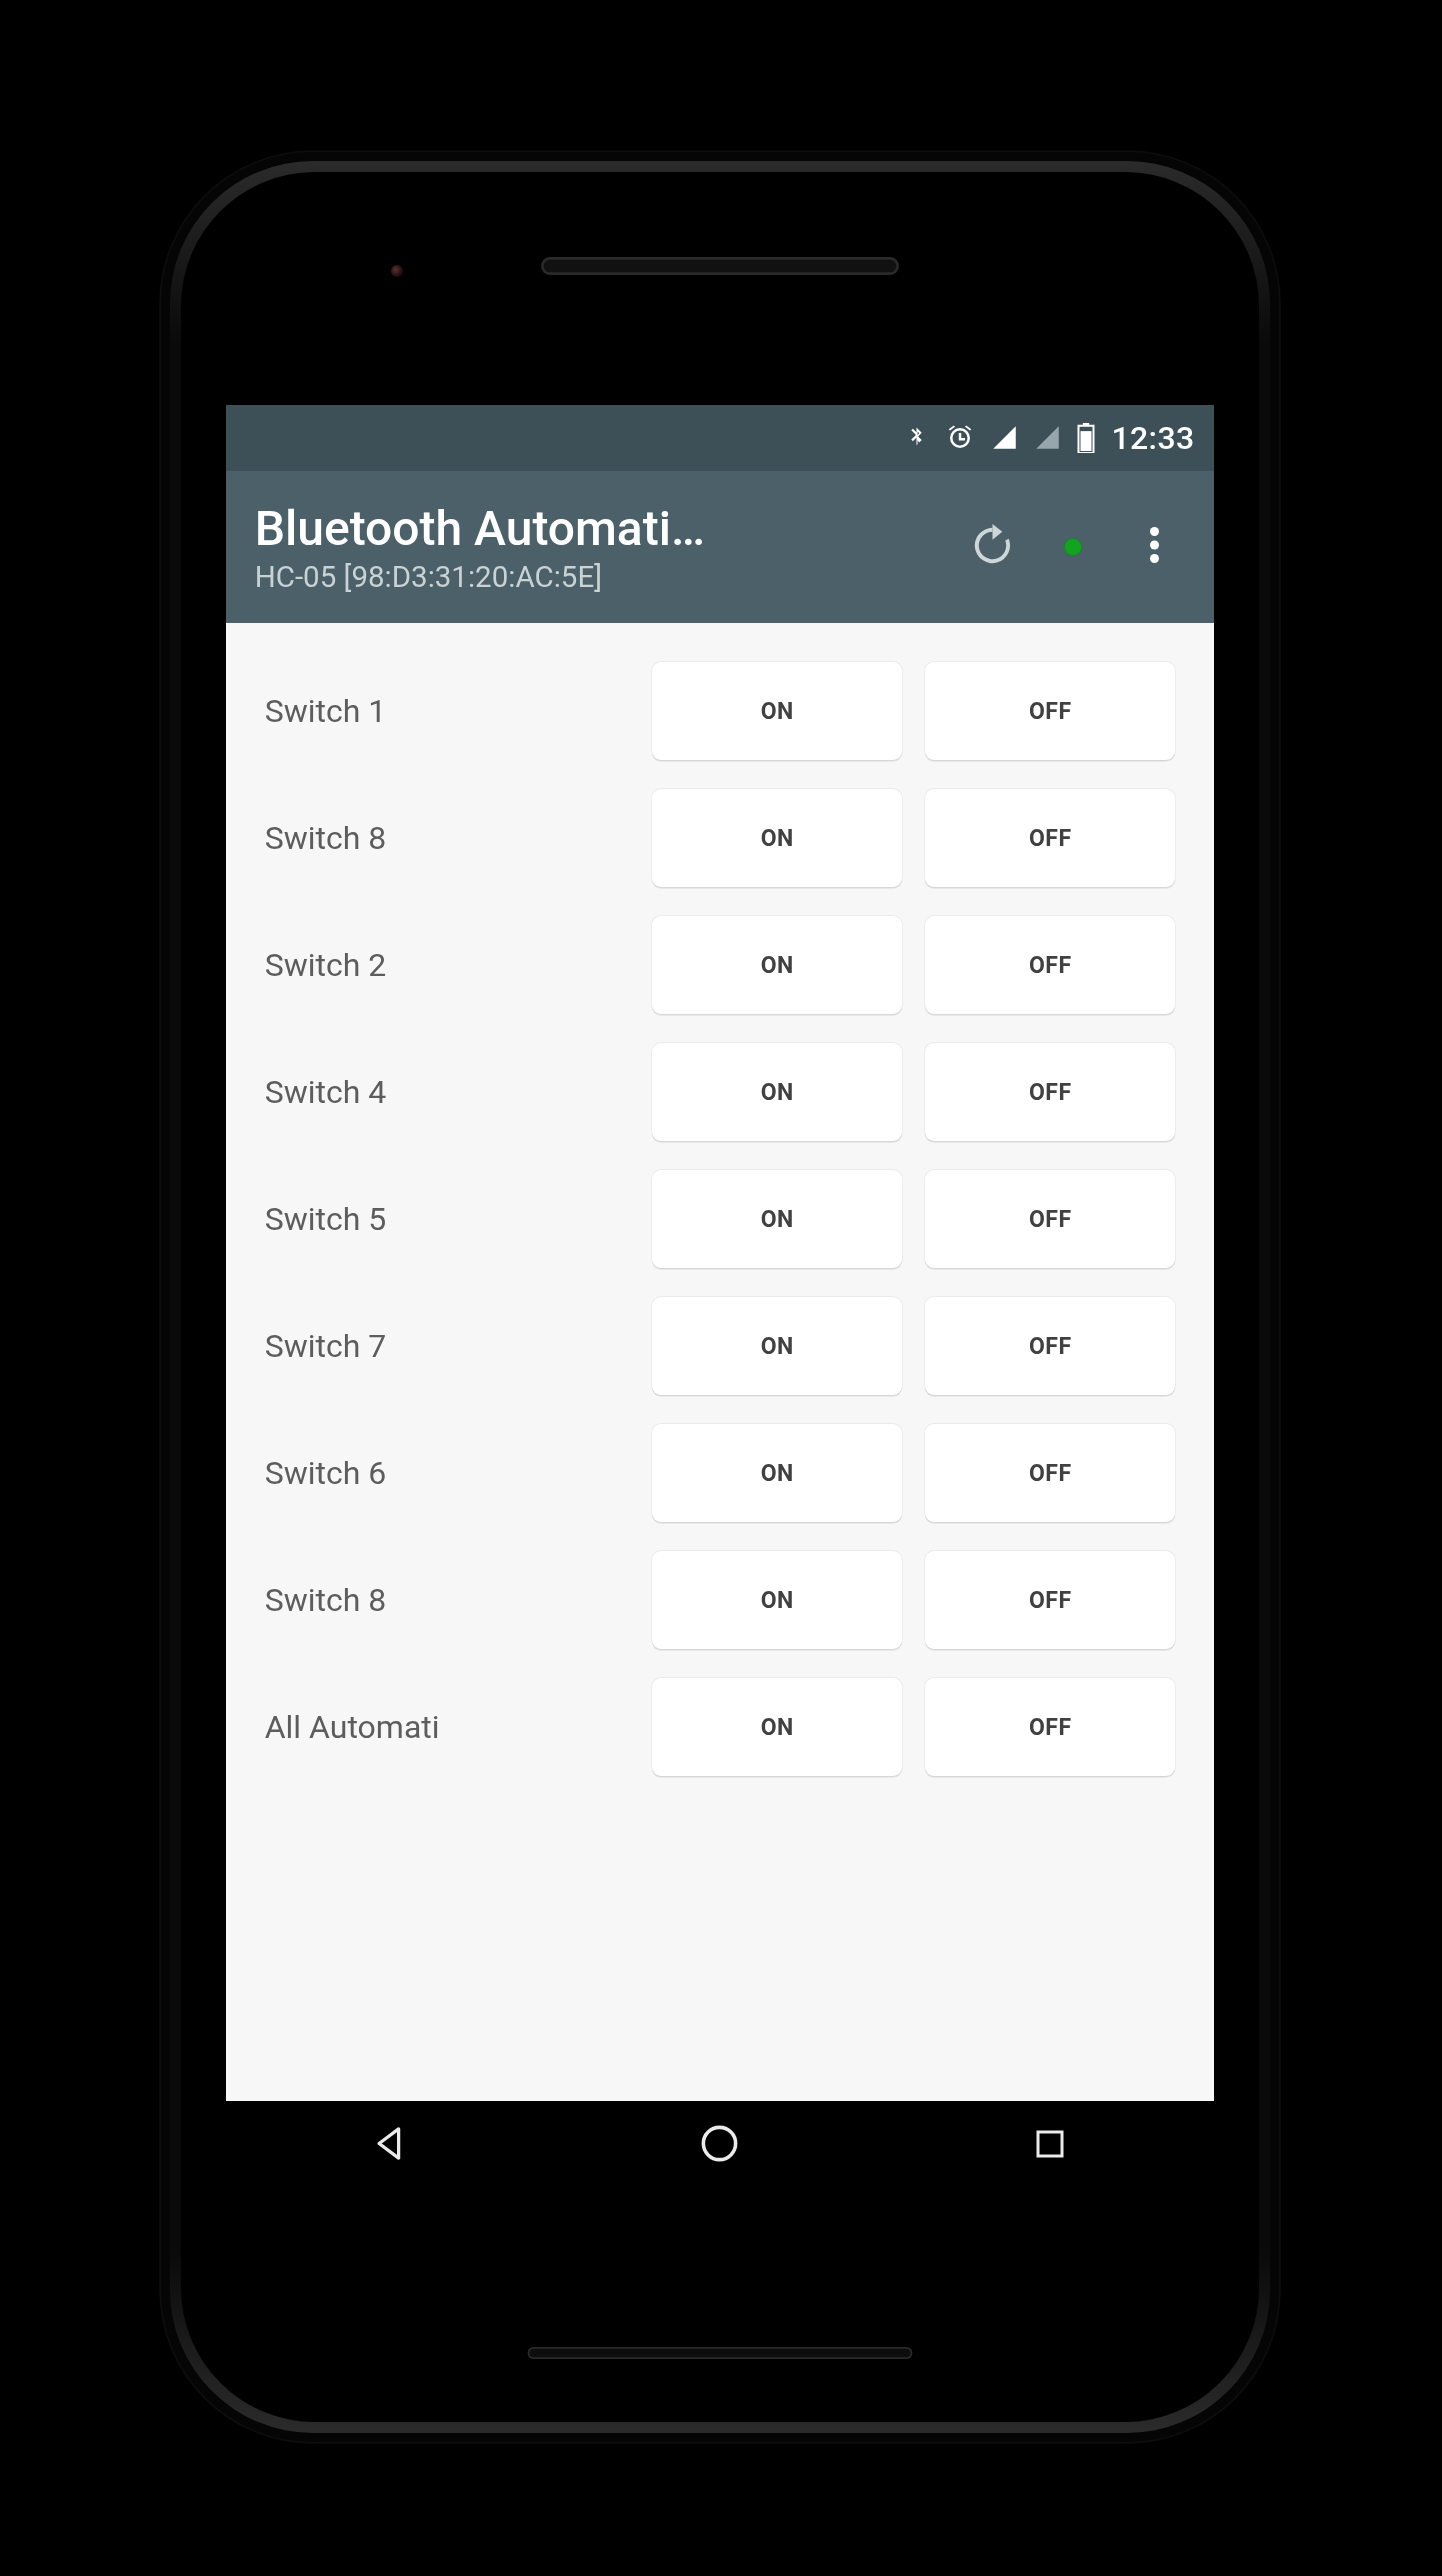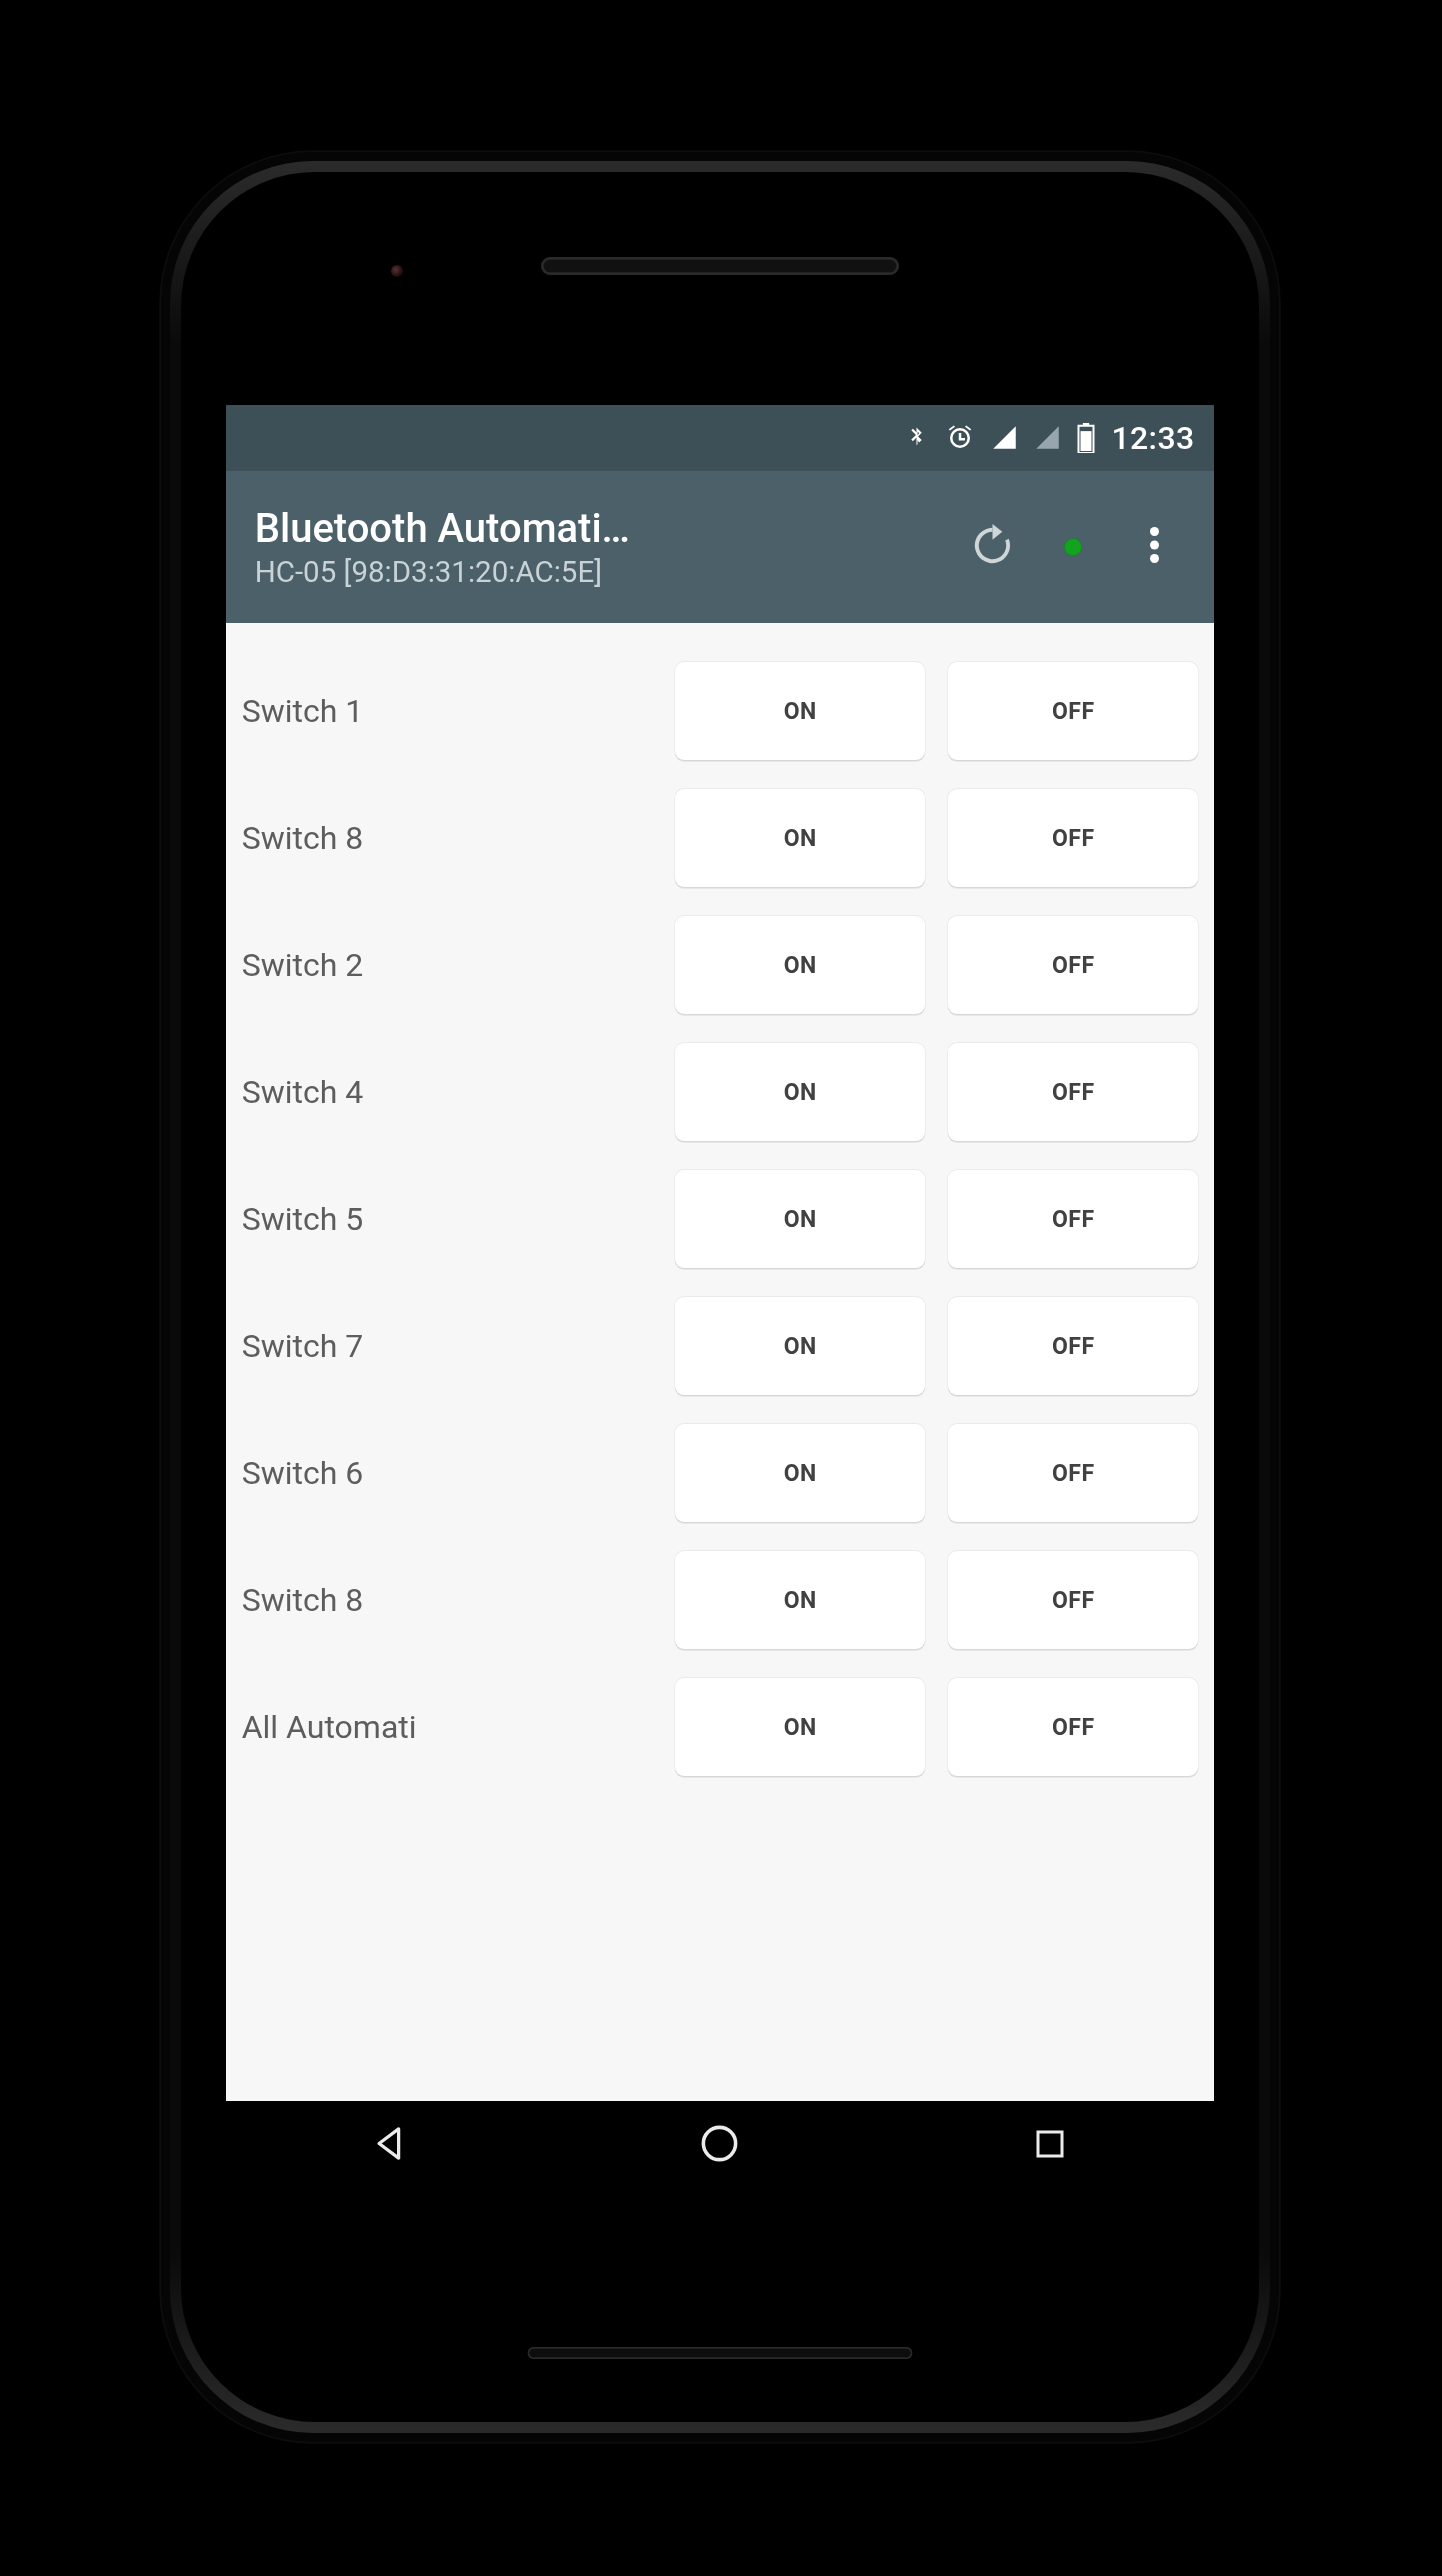--- a/index.html
+++ b/index.html
@@ -72,30 +72,30 @@
   .status-bar .clock { font-weight: 500; letter-spacing: 0.4px; }
   .status-icon { display: inline-flex; align-items: center; justify-content: center; }
   .sig-dim svg path { fill: #97a6ad; }
 
   
   .app-bar {
     height: 152px; background: #4b6069; color: #fff;
     display: flex; align-items: center; padding: 0 19.7px 0 29px;
   }
   .app-titles { flex: 1; min-width: 0; padding-right: 9px; }
-  .app-title { font-size: 40px; font-weight: 500; color: #fff; white-space: nowrap; overflow: hidden; text-overflow: ellipsis; }
+  .app-title { font-size: 48px; font-weight: 500; color: #fff; white-space: nowrap; overflow: hidden; text-overflow: ellipsis; }
   .app-subtitle { font-size: 29.5px; color: #c9d2d5; margin-top: 3px; white-space: nowrap; overflow: hidden; text-overflow: ellipsis; }
   .ab-action {
     width: 81px; height: 81px; display: flex; align-items: center; justify-content: center;
     color: #d6dcde; cursor: pointer;
   }
   .ab-dot { width: 18px; height: 18px; background: #14a321; border-radius: 50%; box-shadow: 0 0 0 0.9px rgba(0,0,0,0.15) inset; }
 
   
-  .content { background: #f7f7f7; height: calc(100% - 66px - 152px - 88px); padding: 25px 16px; overflow: hidden; }
+  .content { background: #f7f7f7; height: calc(100% - 66px - 152px - 88px); padding: 25px 39px; overflow: hidden; }
   .row { display: flex; align-items: center; height: 127px; }
   .row-label { flex: 1; font-size: 32px; color: #5d5d5d; }
   .btn {
     width: 250px; height: 98px; margin-left: 23px;
     background: #ffffff; border: none; border-radius: 9px;
     box-shadow: 0 1.8px 0 rgba(0,0,0,0.08), 0 0 0 0.9px rgba(0,0,0,0.05);
     font-size: 23px; font-weight: 700; color: #414141; letter-spacing: 0.5px;
     cursor: pointer; font-family: inherit;
   }
 

